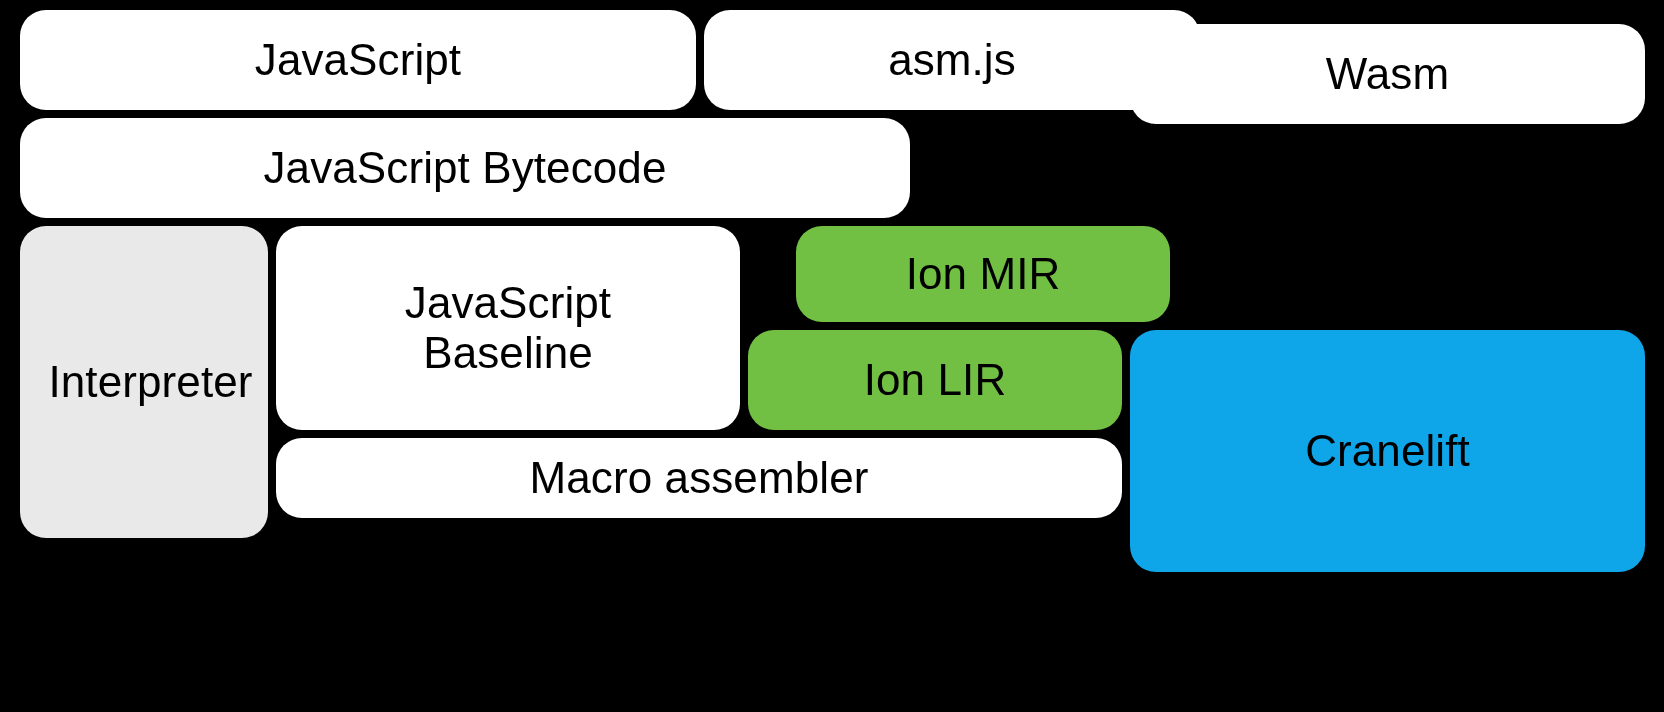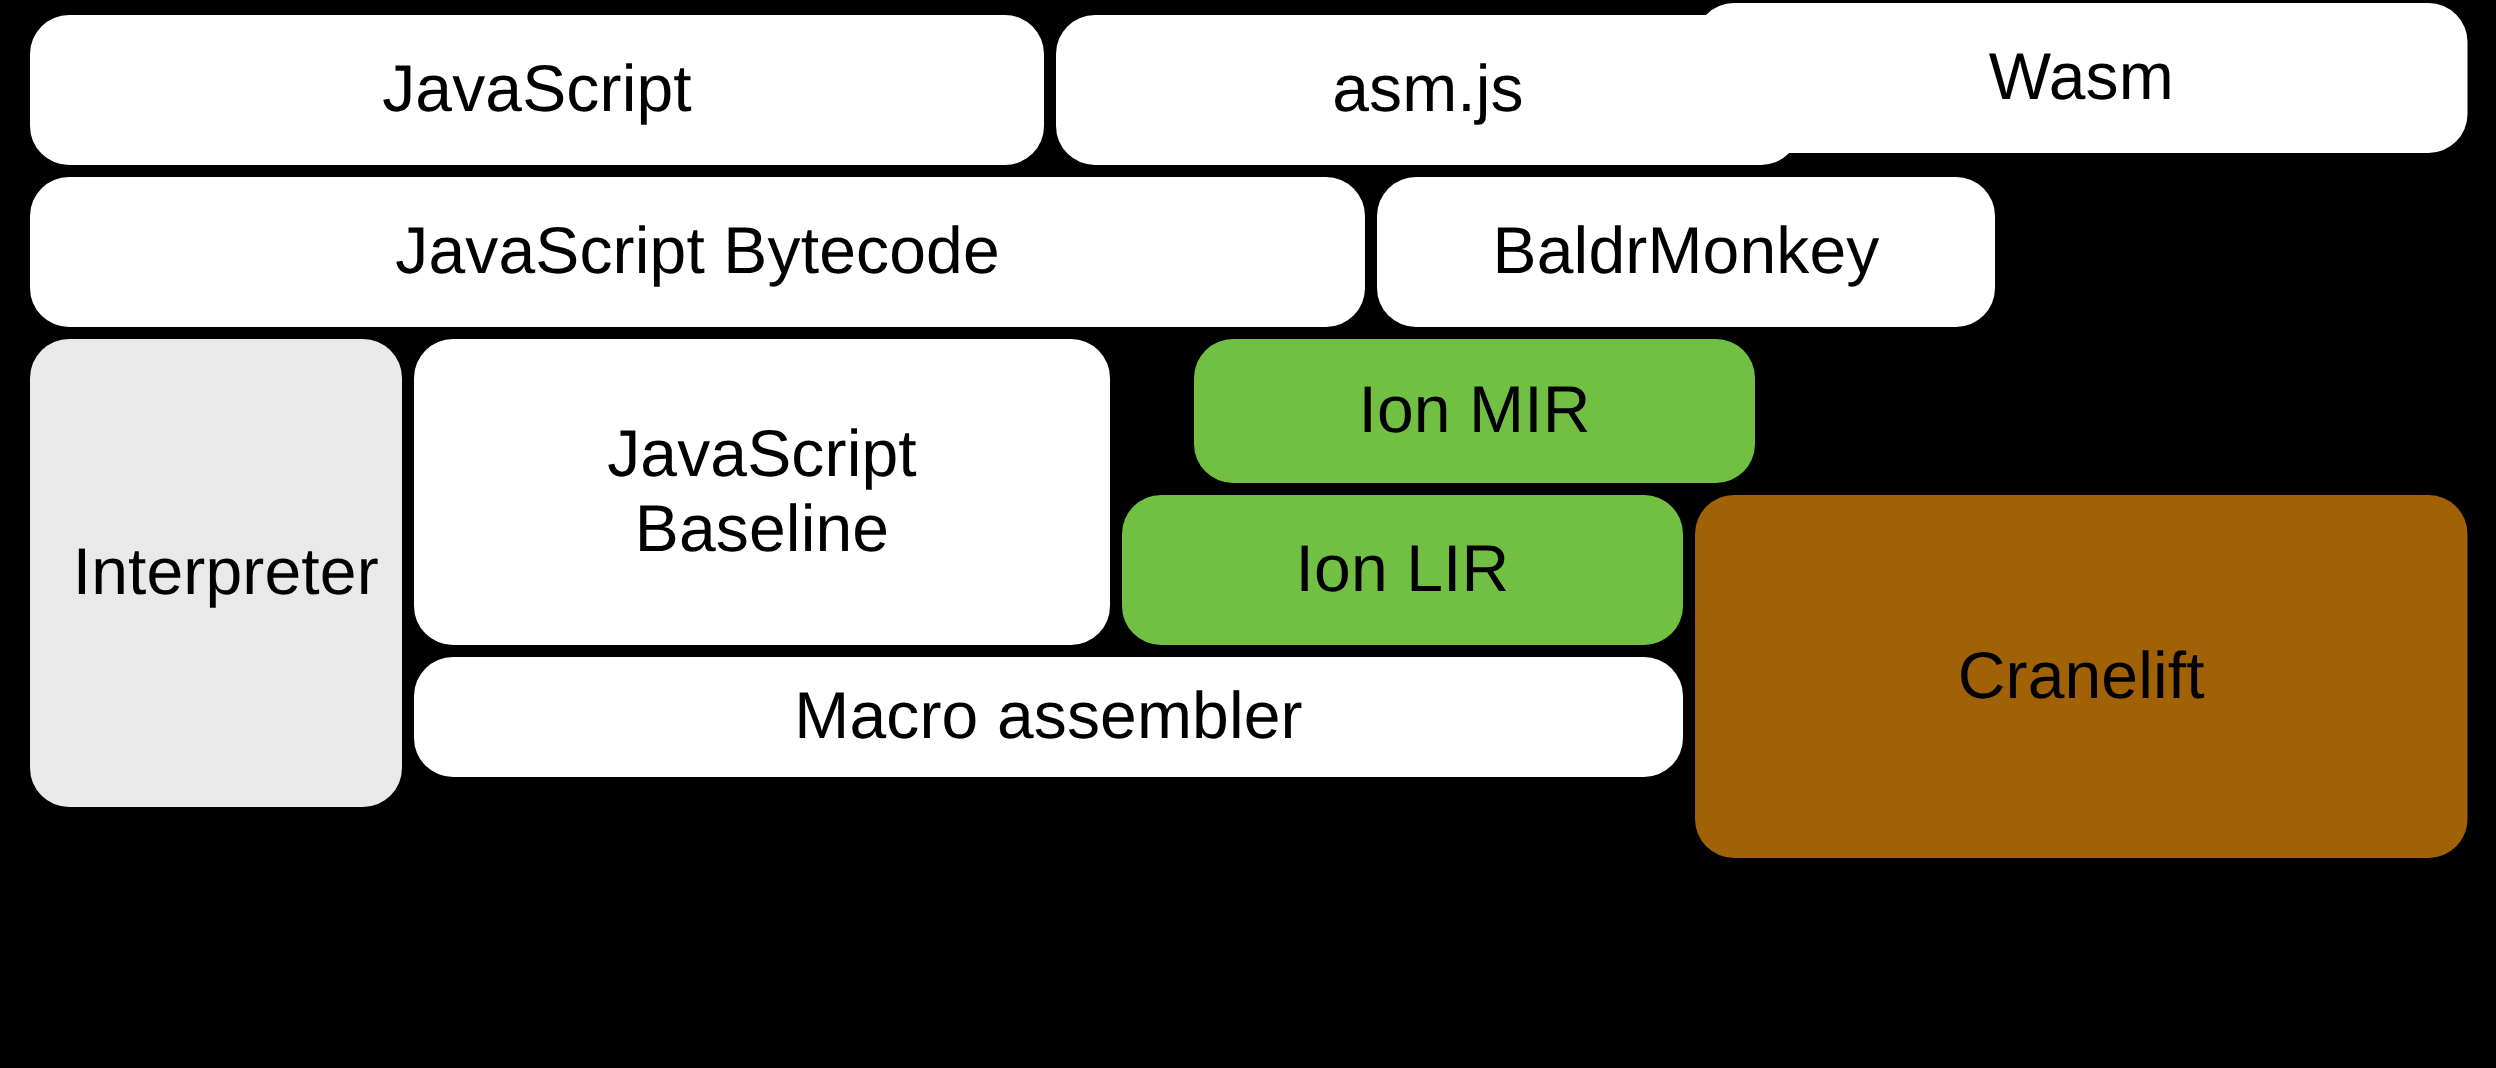--- a/index.html
+++ b/index.html
@@ -33,31 +33,30 @@
     line-height: 1.14;
     font-weight: 400;
     letter-spacing: 0.1px;
     white-space: pre-line;
     font-family: "Liberation Sans", sans-serif;
     -webkit-font-smoothing: antialiased;
   }
   .fill-white  { background: #ffffff; }
   .fill-gray   { background: #e9e9e9; }
   .fill-green  { background: #72c043; }
-  .fill-pink   { background: #a16207; }
+  .fill-pink   { background: #0ea5e9; }
 </style>
 </head>
 <body>
 
 <div id="stage">
     <div class="box fill-white" style="left: 20px; top: 10px; width: 676px; height: 100px;">JavaScript</div>
     <div class="box fill-white" style="left: 704px; top: 10px; width: 496px; height: 100px;">asm.js</div>
-    <div class="box fill-white" style="left: 1130px; top: 2px; width: 515px; height: 100px;">Wasm</div>
+    <div class="box fill-white" style="left: 1130px; top: 24px; width: 515px; height: 100px;">Wasm</div>
     <div class="box fill-white" style="left: 20px; top: 118px; width: 890px; height: 100px;">JavaScript Bytecode</div>
-    <div class="box fill-white" style="left: 918px; top: 118px; width: 412px; height: 100px;">BaldrMonkey</div>
     <div class="box fill-gray" style="left: 20px; top: 226px; width: 248px; height: 312px; padding-left: 13px;">Interpreter</div>
     <div class="box fill-white" style="left: 276px; top: 226px; width: 464px; height: 204px;">JavaScript
 Baseline</div>
     <div class="box fill-green" style="left: 748px; top: 226px; width: 374px; height: 96px; margin-left: 48px;">Ion MIR</div>
     <div class="box fill-green" style="left: 748px; top: 330px; width: 374px; height: 100px;">Ion LIR</div>
     <div class="box fill-pink" style="left: 1130px; top: 330px; width: 515px; height: 242px;">Cranelift</div>
     <div class="box fill-white" style="left: 276px; top: 438px; width: 846px; height: 80px;">Macro assembler</div>
   </div>
 
 </body></html>

